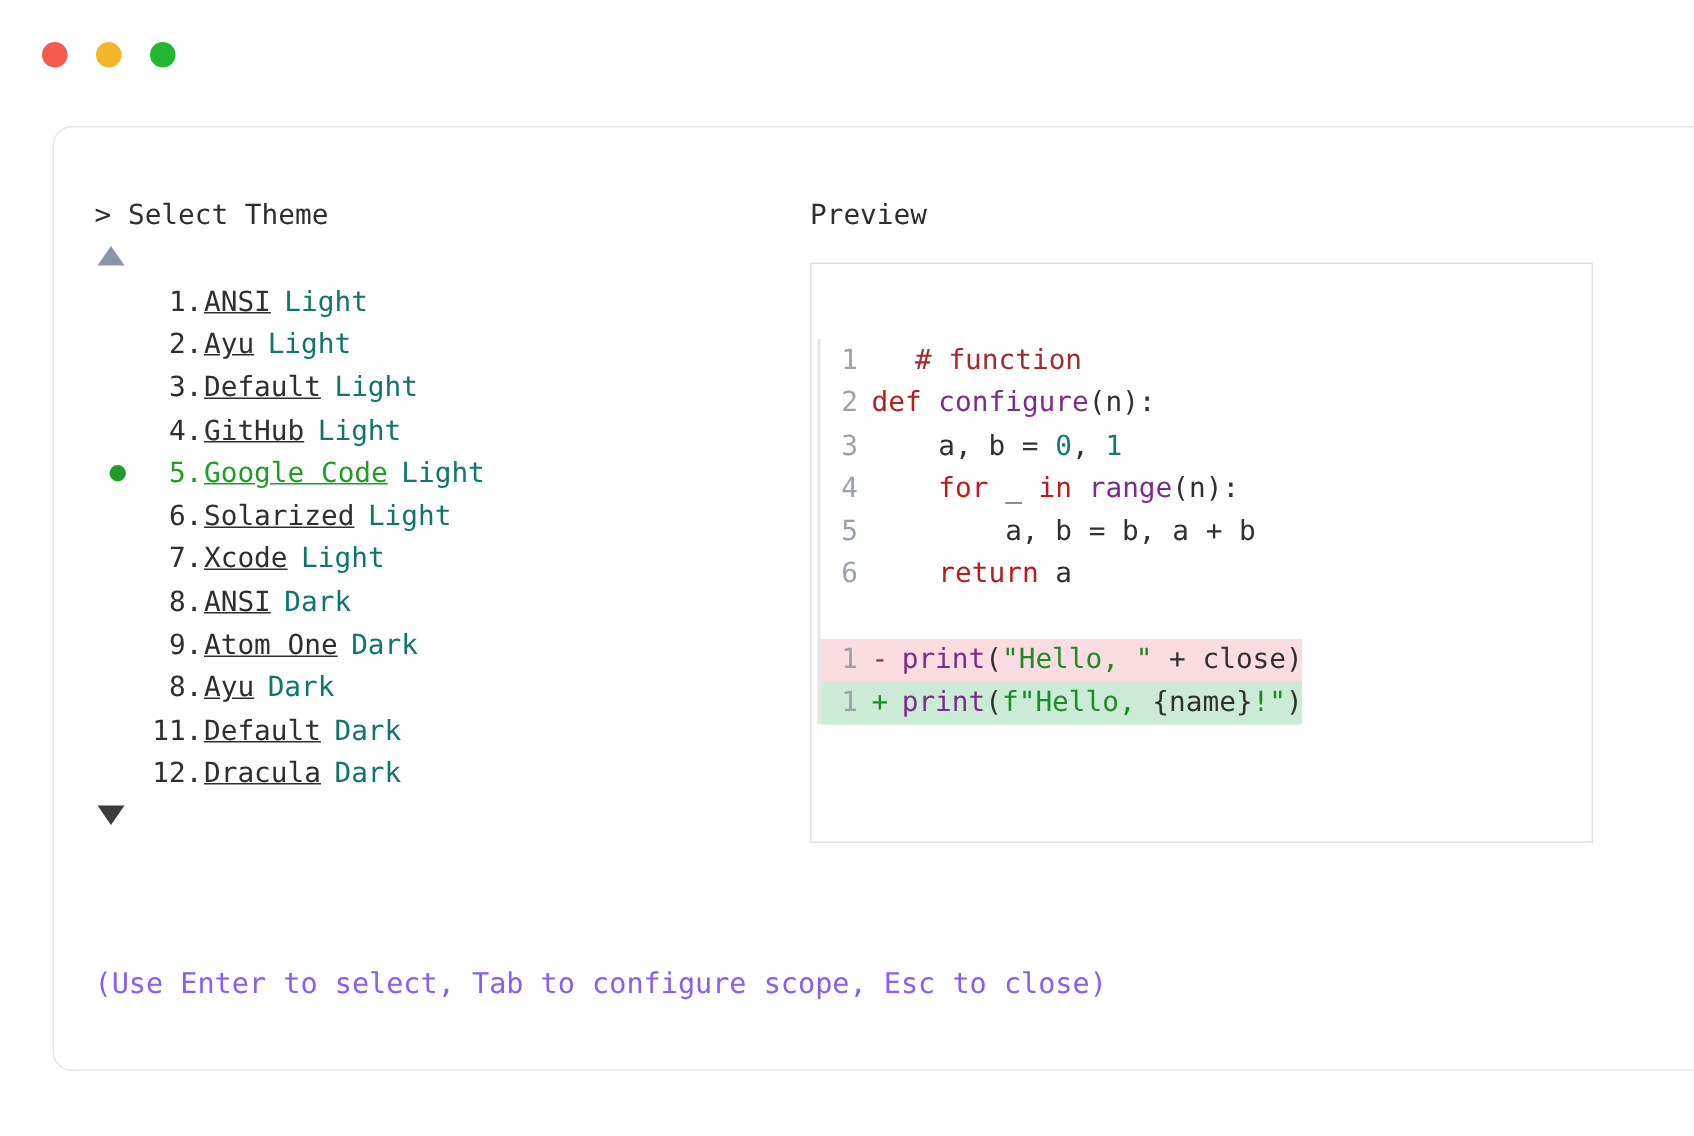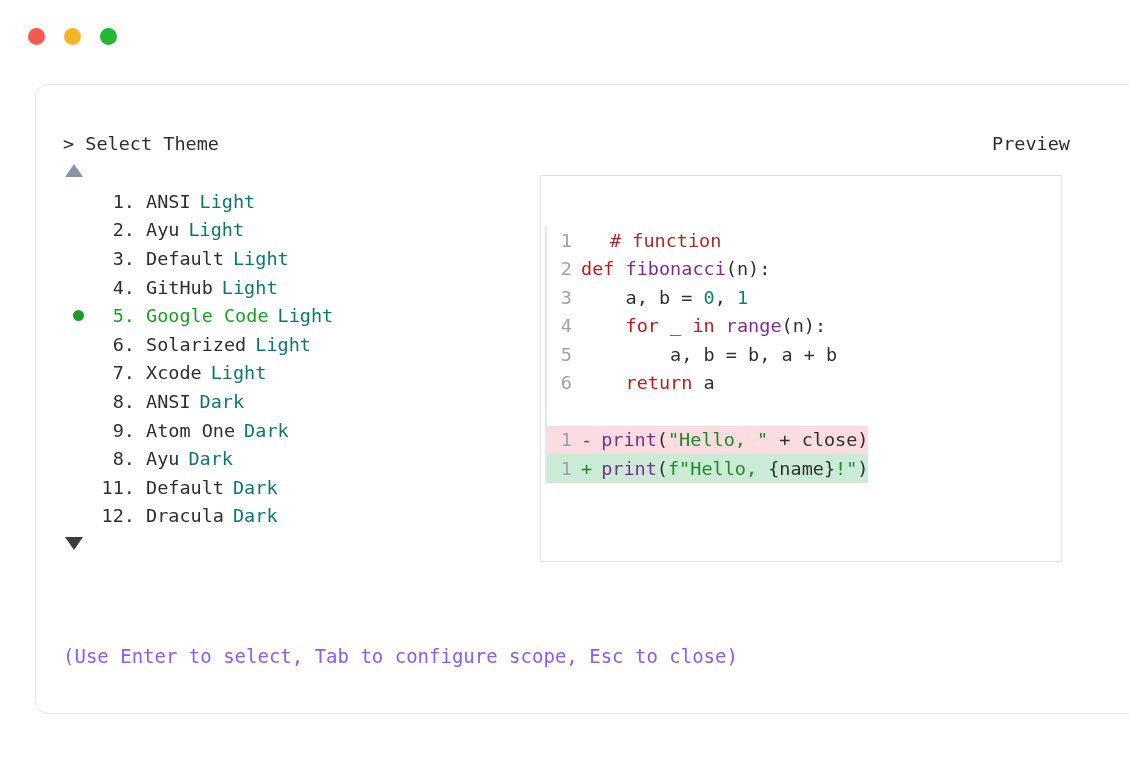--- a/index.html
+++ b/index.html
@@ -50,21 +50,20 @@
     position: absolute;
     left: 27px;
     top: 46px;
     width: 470px;
   }
   .col-right {
     position: absolute;
     left: 504px;
     top: 46px;
     width: 530px;
-    text-align: right;
   }
 
   .heading {
     font-size: 18.5px;
     line-height: 26px;
     color: #2e2e2e;
     white-space: pre;
   }
 
   
@@ -113,22 +112,23 @@
     border-radius: 50%;
     background: #1f9c28;
   }
   .row-index {
     width: 42px;
     flex: 0 0 42px;
     text-align: right;
     color: #2e2e2e;
   }
   .row-name {
-    margin-left: 11px;
+    margin-left: 1px;
     color: #2e2e2e;
+    text-decoration: underline;
   }
   .row-variant {
     margin-left: 9px;
     color: #0f766e;
   }
   .theme-row.selected .row-index,
   .theme-row.selected .row-name {
     color: #1f9c28;
   }
 
@@ -237,21 +237,21 @@
     </div>
   </div>
 
   <div class="col-right">
     <div class="heading">Preview</div>
   </div>
 
   <div class="preview-panel">
     <div class="code-area" id="code-area">
         <div class="code-line"><span class="ln">1</span><span class="code-text"><span class="tok-comment"># function</span></span></div>
-        <div class="code-line"><span class="ln">2</span><span class="code-text"><span class="tok-keyword">def </span><span class="tok-func">fibonacci</span><span class="tok-plain">(n):</span></span></div>
+        <div class="code-line"><span class="ln">2</span><span class="code-text"><span class="tok-keyword">def </span><span class="tok-func">configure</span><span class="tok-plain">(n):</span></span></div>
         <div class="code-line"><span class="ln">3</span><span class="code-text"><span class="tok-plain">    a, b = </span><span class="tok-num">0</span><span class="tok-plain">, </span><span class="tok-num">1</span></span></div>
         <div class="code-line"><span class="ln">4</span><span class="code-text"><span class="tok-plain">    </span><span class="tok-keyword">for</span><span class="tok-plain"> _ </span><span class="tok-keyword">in</span><span class="tok-plain"> </span><span class="tok-func">range</span><span class="tok-plain">(n):</span></span></div>
         <div class="code-line"><span class="ln">5</span><span class="code-text"><span class="tok-plain">        a, b = b, a + b</span></span></div>
         <div class="code-line"><span class="ln">6</span><span class="code-text"><span class="tok-plain">    </span><span class="tok-keyword">return</span><span class="tok-plain"> a</span></span></div>
         <div class="spacer-line"></div>
         <div class="diff-line diff-del"><span class="ln">1</span><span class="diff-sign-del">-</span><span class="code-text"><span class="tok-func">print</span><span class="tok-plain">(</span><span class="tok-str">"Hello, "</span><span class="tok-plain"> + close)</span></span></div>
         <div class="diff-line diff-add"><span class="ln">1</span><span class="diff-sign-add">+</span><span class="code-text"><span class="tok-func">print</span><span class="tok-plain">(</span><span class="tok-str">f"Hello, </span><span class="tok-plain">{name}</span><span class="tok-str">!"</span><span class="tok-plain">)</span></span></div>
       </div>
   </div>
 

